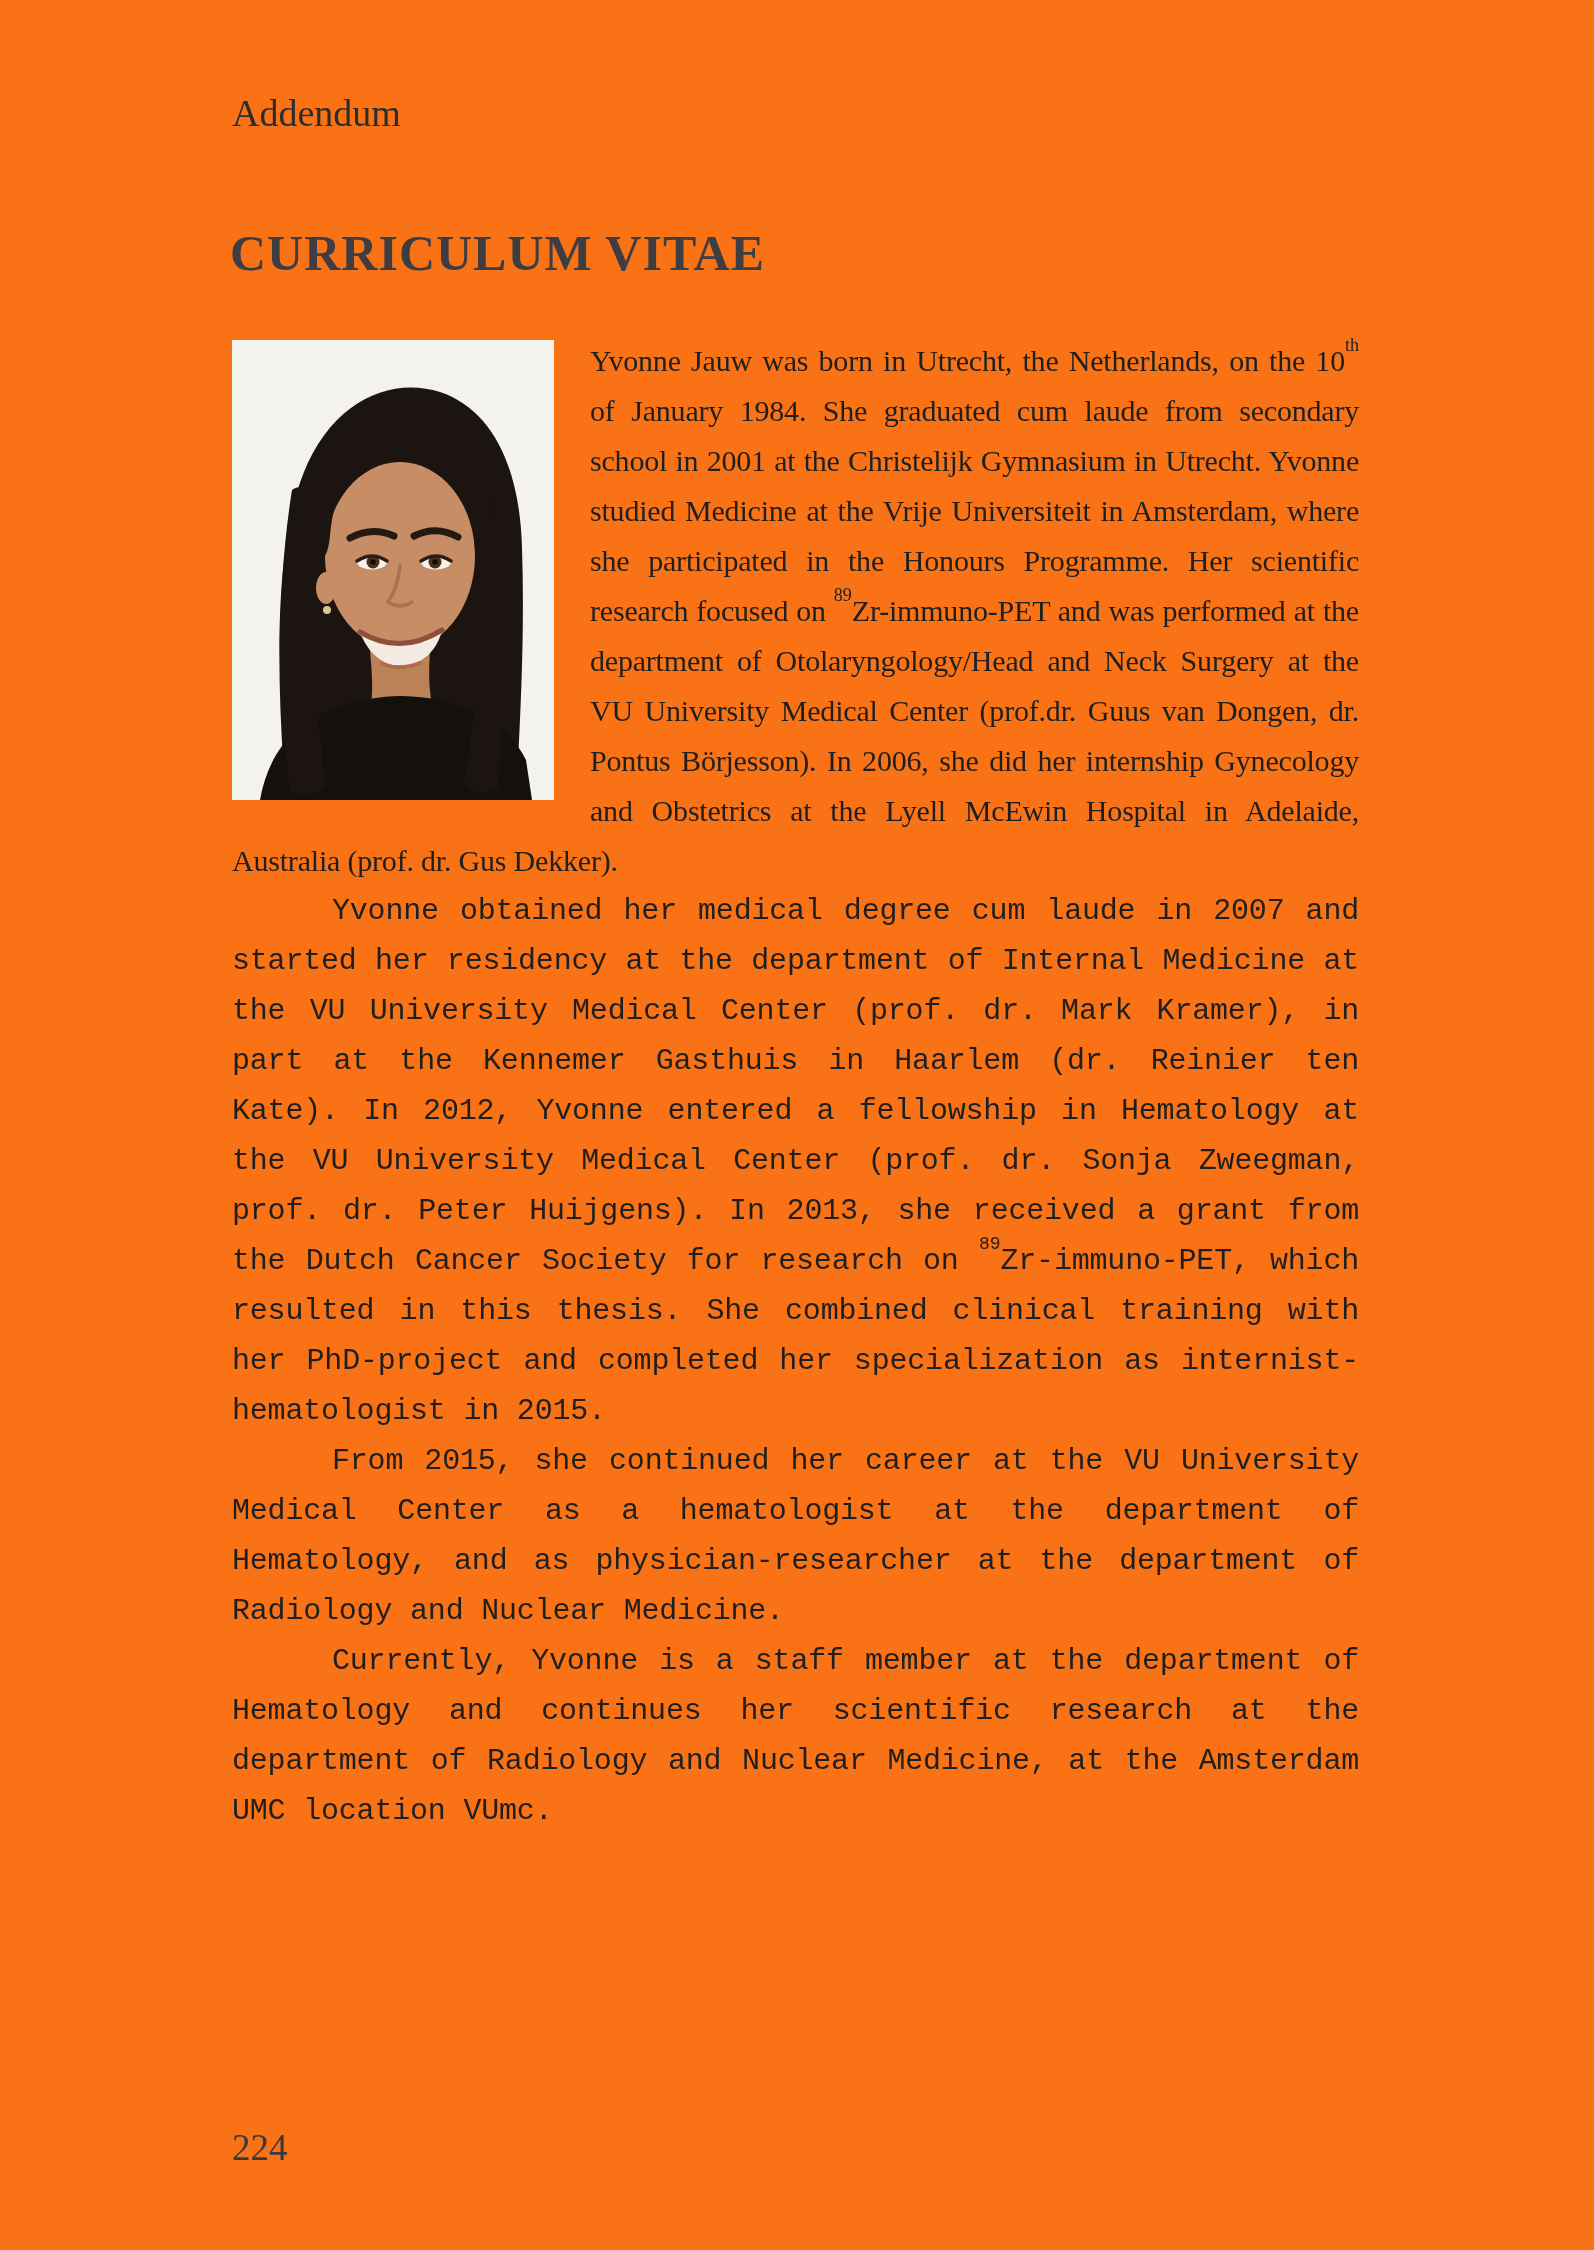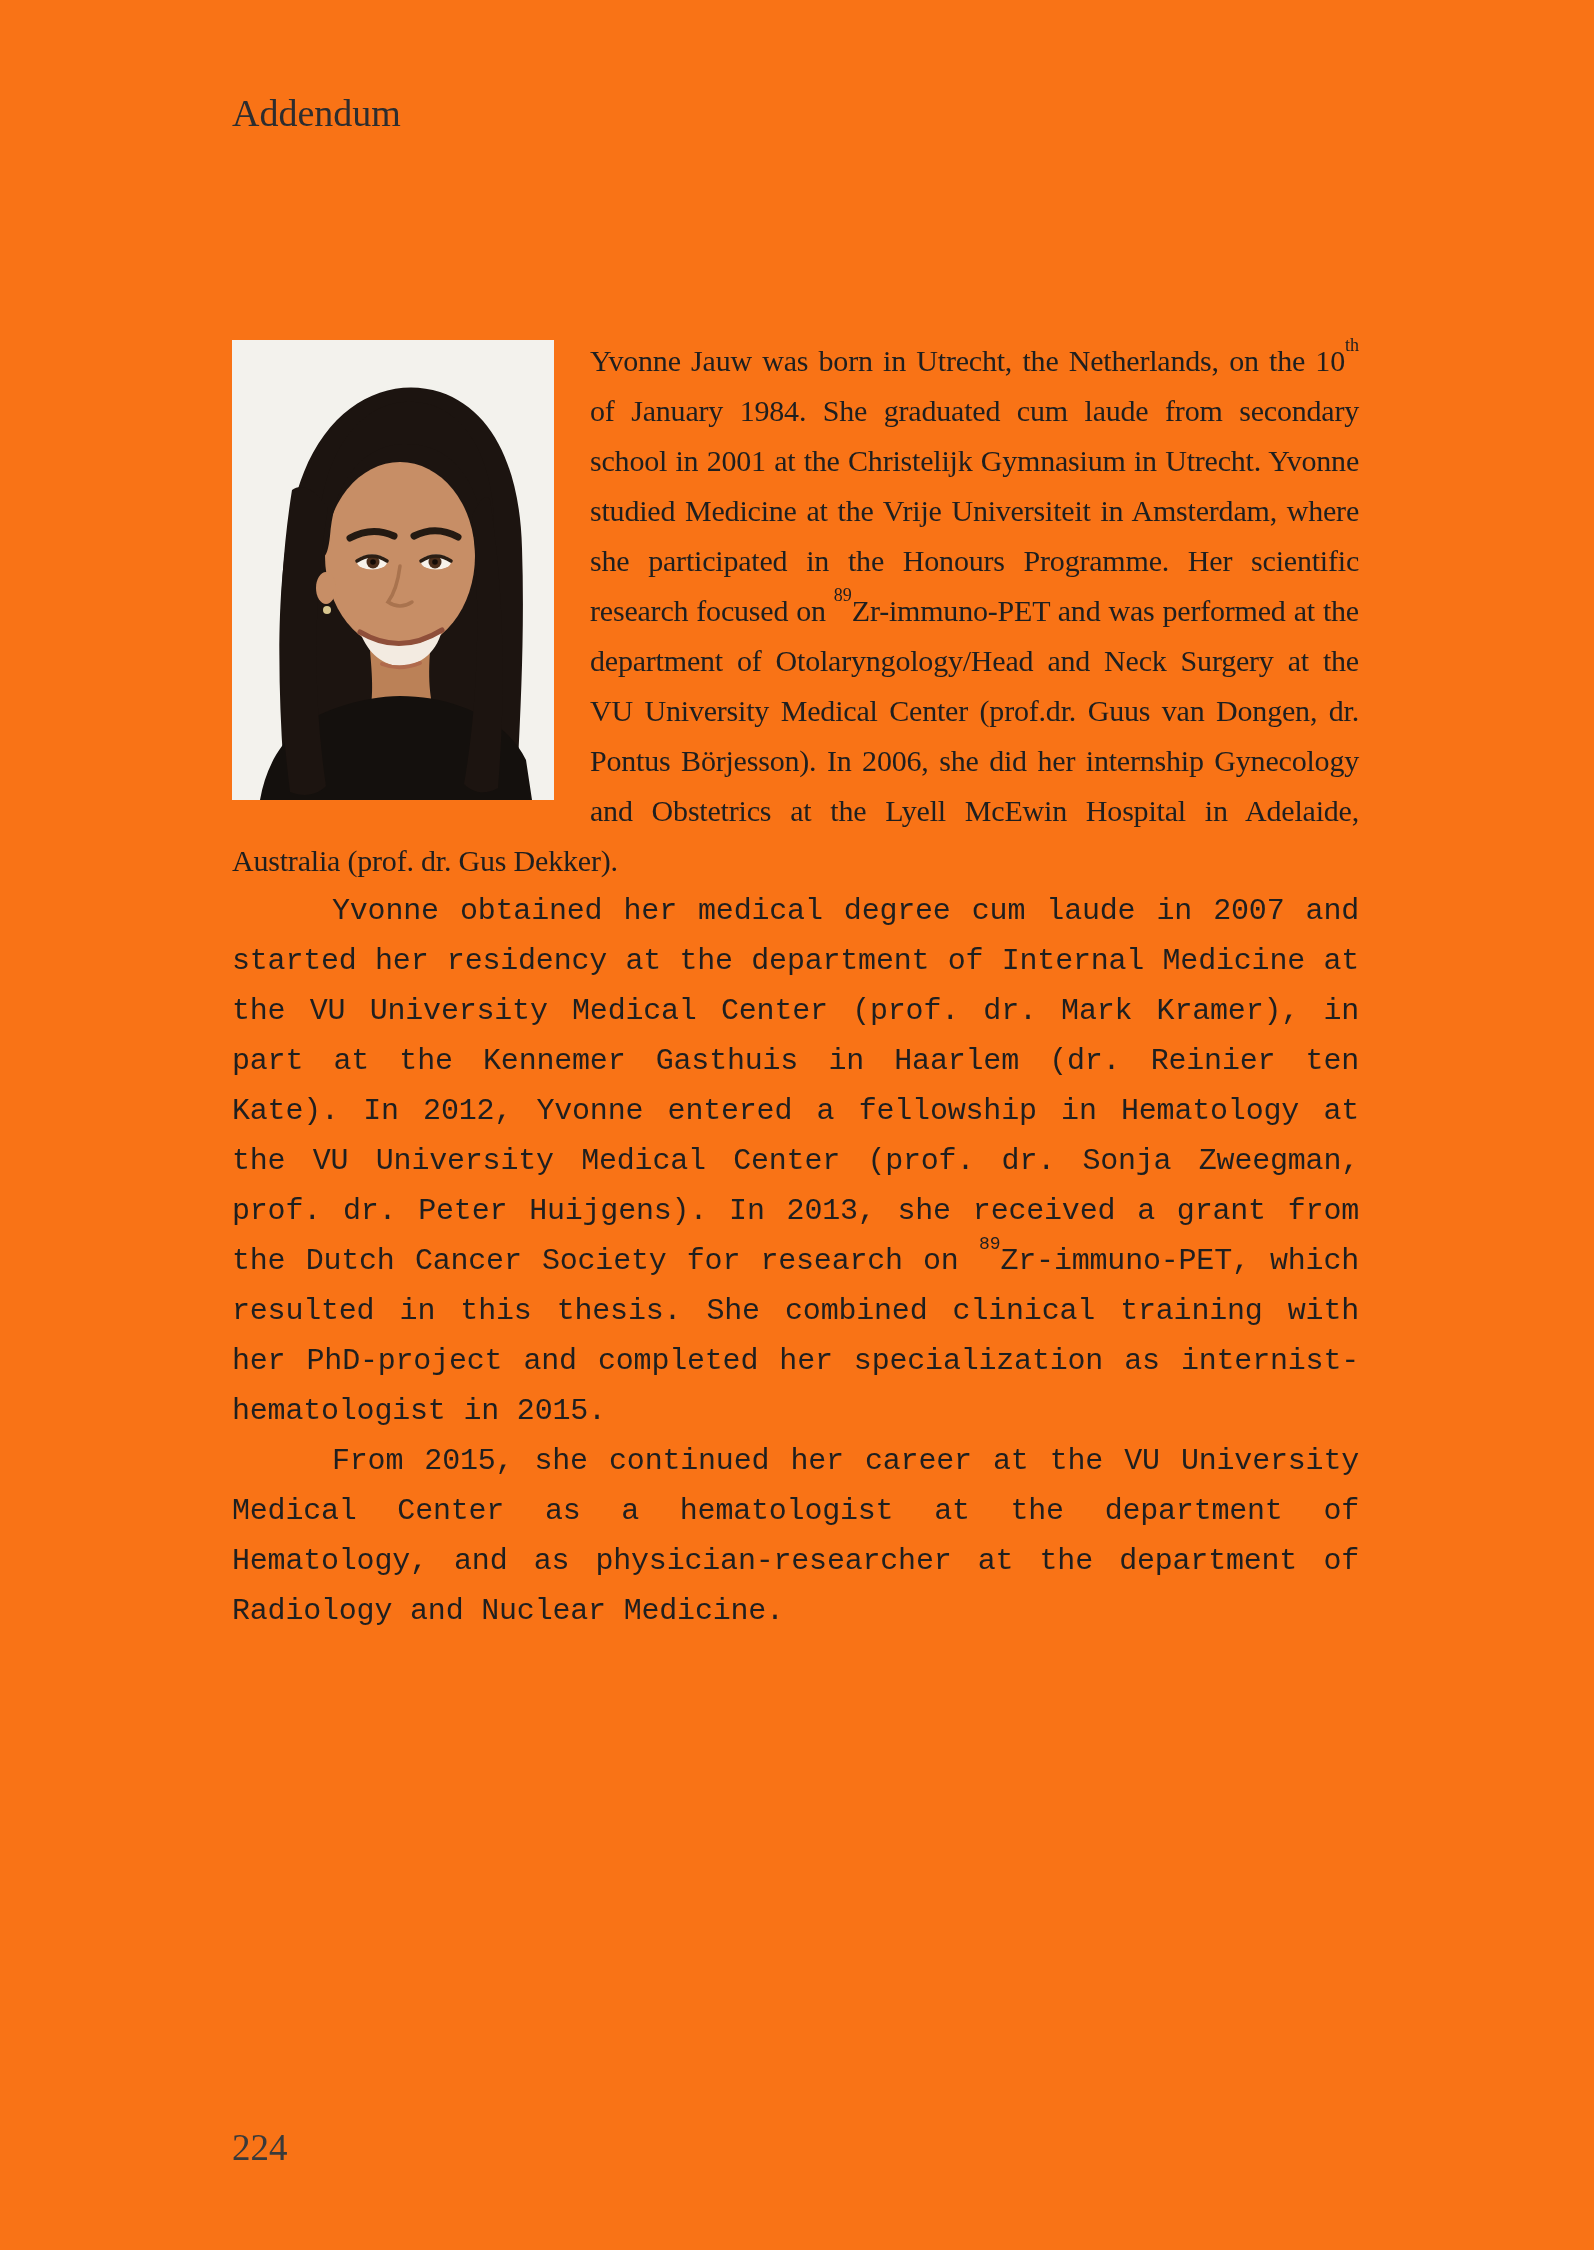--- a/index.html
+++ b/index.html
@@ -69,20 +69,21 @@
     color: #3a3a3a;
   }
 </style>
 </head>
 <body>
 
 <div class="page">
 
   <div class="running-header">Addendum</div>
 
+  <h1 class="title">CURRICULUM VITAE</h1>
 
   <div class="body-text">
 
     <figure class="portrait">
       <svg viewBox="0 0 322 460" xmlns="http://www.w3.org/2000/svg" role="img">
 
         <rect x="0" y="0" width="322" height="460" fill="#f3f2ed"></rect>
 
         <path d="M54 460 C 44 336 42 206 72 132 C 100 62 158 36 208 52 C 262 70 288 130 290 208 C 293 296 288 384 284 460 Z" fill="#1c1410"></path>
 
@@ -117,18 +118,19 @@
 
         <ellipse cx="94" cy="248" rx="10" ry="16" fill="#c78e66"></ellipse>
         <circle cx="95" cy="270" r="4" fill="#d8c68e"></circle>
       </svg>
     </figure>
 
     <div id="paragraphs">
         <p>Yvonne Jauw was born in Utrecht, the Netherlands, on the 10<sup>th</sup> of January 1984. She graduated cum laude from secondary school in 2001 at the Christelijk Gymnasium in Utrecht. Yvonne studied Medicine at the Vrije Universiteit in Amsterdam, where she participated in the Honours Programme. Her scientific research focused on <sup>89</sup>Zr-immuno-PET and was performed at the department of Otolaryngology/Head and Neck Surgery at the VU University Medical Center (prof.dr. Guus van Dongen, dr. Pontus Börjesson). In 2006, she did her internship Gynecology and Obstetrics at the Lyell McEwin Hospital in Adelaide, Australia (prof. dr. Gus Dekker).</p>
         <p class="indent">Yvonne obtained her medical degree cum laude in 2007 and started her residency at the department of Internal Medicine at the VU University Medical Center (prof. dr. Mark Kramer), in part at the Kennemer Gasthuis in Haarlem (dr. Reinier ten Kate). In 2012, Yvonne entered a fellowship in Hematology at the VU University Medical Center (prof. dr. Sonja Zweegman, prof. dr. Peter Huijgens). In 2013, she received a grant from the Dutch Cancer Society for research on <sup>89</sup>Zr-immuno-PET, which resulted in this thesis. She combined clinical training with her PhD-project and completed her specialization as internist-hematologist in 2015.</p>
         <p class="indent">From 2015, she continued her career at the VU University Medical Center as a hematologist at the department of Hematology, and as physician-researcher at the department of Radiology and Nuclear Medicine.</p>
+        <p class="indent">Currently, Yvonne is a staff member at the department of Hematology and continues her scientific research at the department of Radiology and Nuclear Medicine, at the Amsterdam UMC location VUmc.</p>
       </div>
   </div>
 
   <div class="page-number">224</div>
 
 </div>
 
 </body></html>

